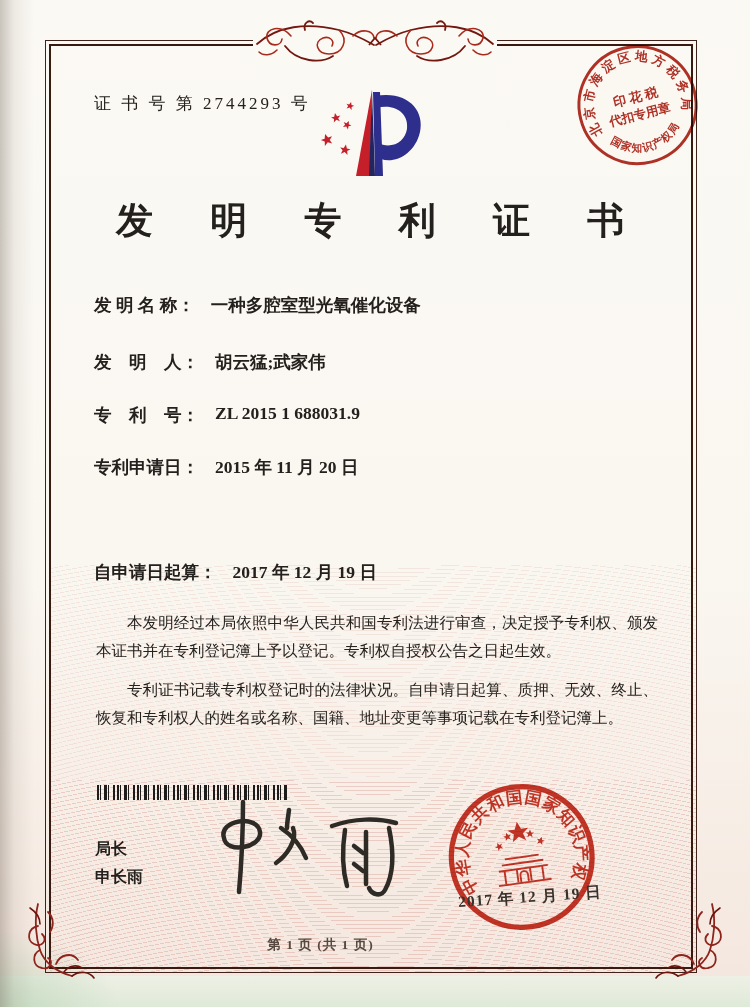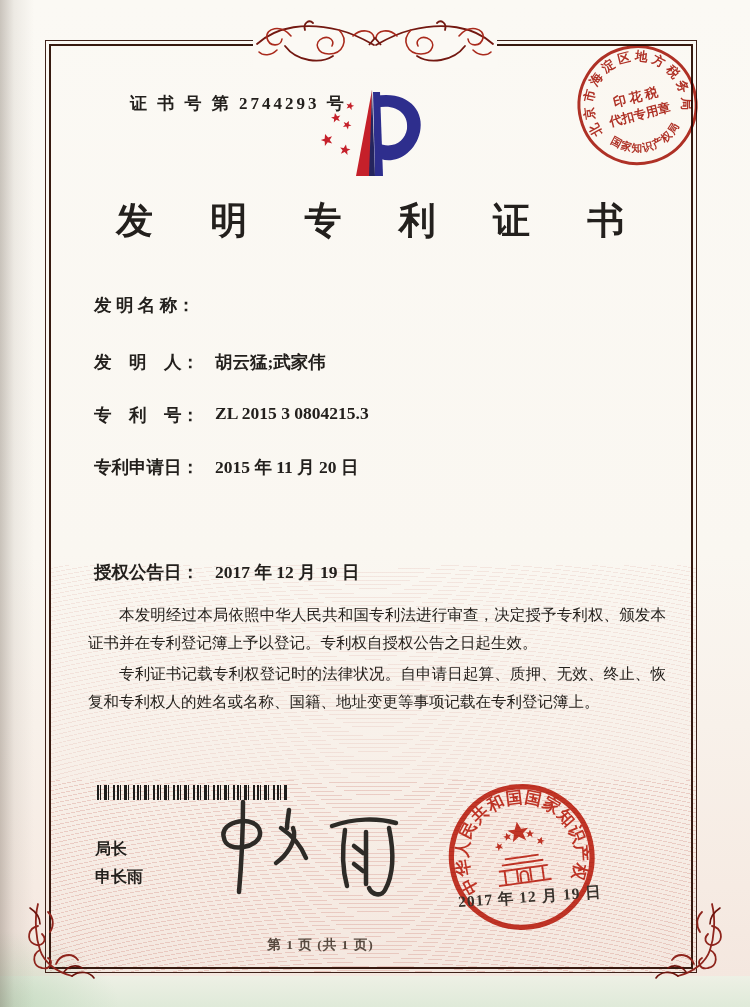--- a/index.html
+++ b/index.html
@@ -19,30 +19,30 @@
   .wave-a{top:565px;height:215px;opacity:.45;}
   .wave-b{top:780px;height:192px;opacity:.95;}
   .frame{position:absolute;left:45px;top:40px;width:650px;height:931px;
     border:1.5px solid #40221a;z-index:3;}
   .frame-inner{position:absolute;inset:3px;border:2.5px solid #371a10;}
   .ornament-top{position:absolute;left:253px;top:14px;width:244px;height:54px;
     background:#fbf9f4;z-index:4;}
   .corner-fl{position:absolute;width:72px;height:80px;z-index:5;}
   .corner-bl{left:24px;top:902px;}
   .corner-br{left:654px;top:902px;transform:scaleX(-1);}
-  .cert-no{position:absolute;left:94px;top:92px;font-size:17px;font-weight:700;
-    letter-spacing:3px;z-index:6;margin-left:36px;}
+  .cert-no{position:absolute;left:94px;top:92px;font-size:17px;font-weight:400;
+    letter-spacing:3px;z-index:6;}
   .logo{position:absolute;left:303px;top:86px;z-index:6;}
   .title{position:absolute;left:45px;top:196px;width:650px;text-align:center;
     font-size:37px;font-weight:700;letter-spacing:24px;text-indent:24px;z-index:6;}
   .field{position:absolute;left:94px;display:flex;font-size:17.5px;font-weight:600;z-index:6;white-space:nowrap;}
   .field .lab{margin-right:16px;}
   .f0{top:293px}.f1{top:350px}.f2{top:403px}.f3{top:455px}.f4{top:508px}.f5{top:560px}
   .body-text{position:absolute;left:84px;top:597px;width:586px;z-index:6;}
-  .body-text p{margin:4px;font-size:15.5px;line-height:1.79;text-align:justify;
+  .body-text p{margin:12px;font-size:15.5px;line-height:1.79;text-align:justify;
     text-indent:2em;font-weight:500;color:#26221e;}
   .barcode{position:absolute;left:97px;top:785px;width:190px;height:15px;z-index:6;
     background:repeating-linear-gradient(90deg,#1d1c1a 0 2px,rgba(0,0,0,0) 2px 3px,#1d1c1a 3px 4px,rgba(0,0,0,0) 4px 7px,#1d1c1a 7px 10px,rgba(0,0,0,0) 10px 11px,#1d1c1a 11px 12px,rgba(0,0,0,0) 12px 16px,#1d1c1a 16px 18px,rgba(0,0,0,0) 18px 20px);}
   .director{position:absolute;left:95px;top:835px;z-index:6;font-size:16px;font-weight:600;line-height:1.75;}
   .signature{position:absolute;left:196px;top:796px;z-index:7;}
   .stamp-tr{position:absolute;left:573px;top:40px;z-index:8;transform:rotate(-14deg);mix-blend-mode:multiply;}
   .seal-main{position:absolute;left:446px;top:781px;z-index:8;transform:rotate(-8deg);mix-blend-mode:multiply;}
   .seal-date{position:absolute;left:458px;top:887px;z-index:9;font-size:15.5px;font-weight:700;
     color:#38322c;letter-spacing:1px;transform:rotate(-4deg);white-space:nowrap;}
   .footer{position:absolute;left:45px;top:936px;width:551px;text-align:center;
@@ -142,35 +142,36 @@
         <use href="#st" transform="translate(24,54) scale(0.62) rotate(-18)"></use>
         <use href="#st" transform="translate(42,64) scale(0.55) rotate(10)"></use>
       </g>
     </svg>
   </div>
 
   <div class="title">发 明 专 利 证 书</div>
 
   <div class="field f0">
     <span class="lab">发 明 名 称：</span>
+    <span class="val">一种多腔室型光氧催化设备</span>
   </div>
   <div class="field f1">
     <span class="lab">发　明　人：</span>
     <span class="val">胡云猛;武家伟</span>
   </div>
   <div class="field f2">
     <span class="lab">专　利　号：</span>
-    <span class="val">ZL 2015 3 0804215.3</span>
+    <span class="val">ZL 2015 1 688031.9</span>
   </div>
   <div class="field f3">
     <span class="lab">专利申请日：</span>
     <span class="val">2015 年 11 月 20 日</span>
   </div>
   <div class="field f5">
-    <span class="lab">授权公告日：</span>
+    <span class="lab">自申请日起算：</span>
     <span class="val">2017 年 12 月 19 日</span>
   </div>
 
   <div class="body-text">
     <p>本发明经过本局依照中华人民共和国专利法进行审查，决定授予专利权、颁发本证书并在专利登记簿上予以登记。专利权自授权公告之日起生效。</p>
     <p>专利证书记载专利权登记时的法律状况。自申请日起算、质押、无效、终止、恢复和专利权人的姓名或名称、国籍、地址变更等事项记载在专利登记簿上。</p>
   </div>
 
   <div class="barcode"></div>
 

